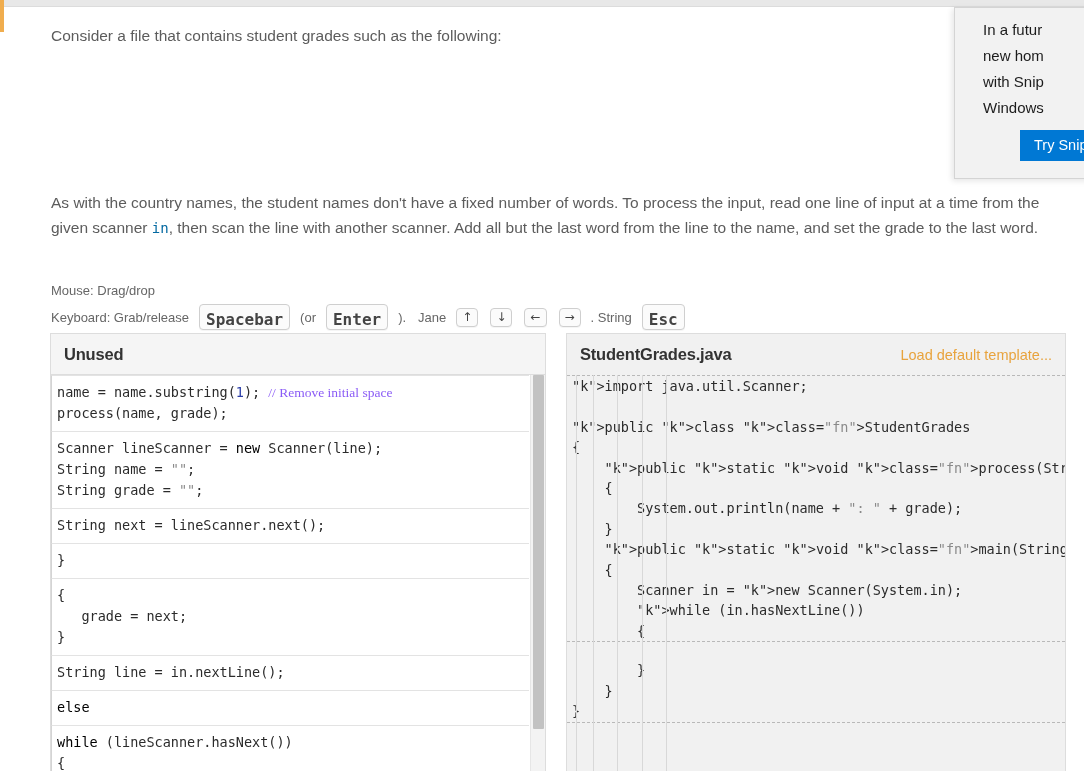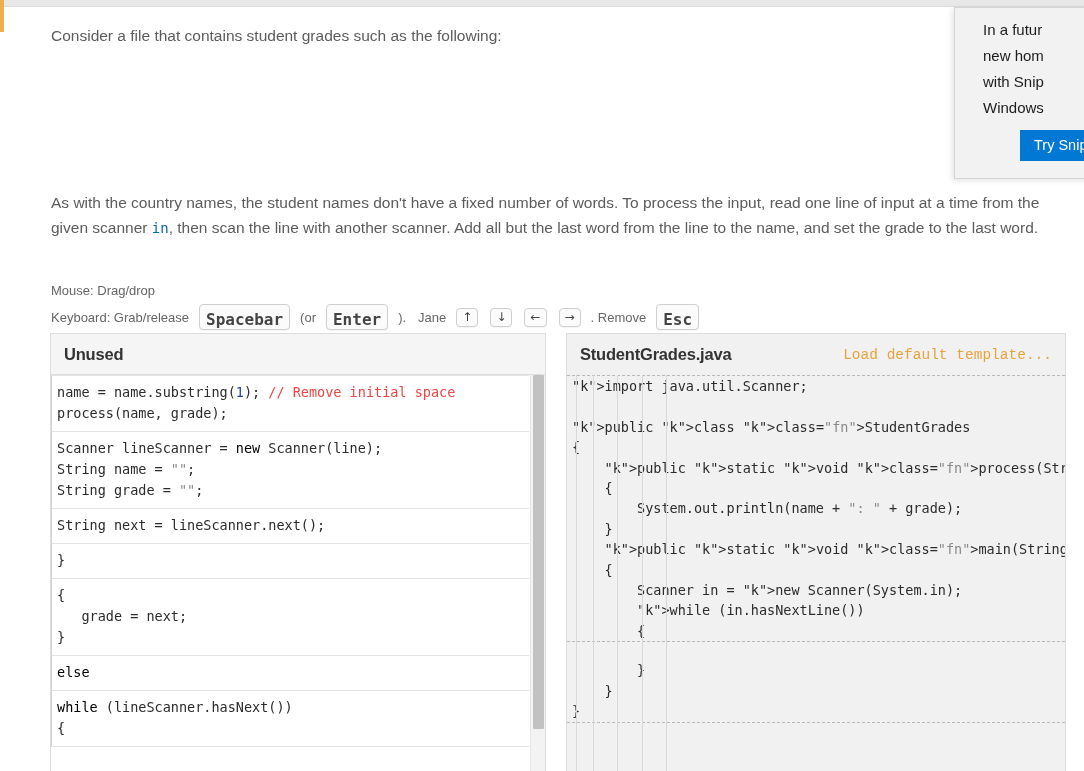--- a/index.html
+++ b/index.html
@@ -85,21 +85,21 @@
     border-bottom: 1px solid #dddddd;
     display: flex; align-items: center; justify-content: space-between;
     padding: 0 13px 0 13px;
   }
   #panel-file .panel-head { background: #f1f1f1; border-bottom: none; }
   .panel-title {
     font-size: 16.5px; font-weight: bold; color: #333;
     letter-spacing: -0.2px;
   }
   .panel-link {
-    font-size: 14.5px; color: #e8a33d; cursor: pointer; font-family: Liberation Mono, monospace;
+    font-size: 14.5px; color: #e8a33d; cursor: pointer;
   }
 
   
   .tiles {
     position: relative;
     height: 403px;
     overflow: hidden;
     background: #fff;
     padding-right: 16px;
   }
@@ -155,21 +155,21 @@
   .drop.gap { height: 19px; border-top: 1px dashed #b9b9b9; }
 
   
   .guide {
     position: absolute; top: 0; bottom: 0; width: 1px;
     background: #d8d8d8;
   }
 
   
   .k  { color: #000000; }
-  .cm { color: #ef4444; }          
+  .cm { color: #8b5cf6; font-family: Liberation Serif, serif; }          
   .nm { color: #2b3ea8; }          
   .st { color: #8a8a8a; }
 
   
   .toast {
     position: absolute; top: 0px; left: 945px;
     width: 170px; height: 172px;
     background: #f2f2f2;
     border: 1px solid #d4d4d4;
     box-shadow: -2px 2px 6px rgba(0,0,0,0.10);
@@ -212,21 +212,21 @@
         <span>Keyboard: Grab/release</span>
         <span class="kbd">Spacebar</span>
         <span>(or</span>
         <span class="kbd">Enter</span>
         <span>).</span>
         <span style="margin-left:4px">Jane</span>
         <span class="kbd arrow">↑</span>
         <span class="kbd arrow">↓</span>
         <span class="kbd arrow">←</span>
         <span class="kbd arrow">→</span>
-        <span>. Remove</span>
+        <span>. String</span>
         <span class="kbd">Esc</span>
       </div>
     </div>
 
     <div class="panel" id="panel-unused">
       <div class="panel-head">
         <span class="panel-title">Unused</span>
       </div>
 
       <div class="tiles" id="unused-tiles">
@@ -242,20 +242,23 @@
           <div class="tile">
             <pre>String next = lineScanner.next();</pre>
           </div>
           <div class="tile">
             <pre>}</pre>
           </div>
           <div class="tile">
             <pre>{
    grade = next;
 }</pre>
+          </div>
+          <div class="tile">
+            <pre>String line = in.nextLine();</pre>
           </div>
           <div class="tile">
             <pre><span class="k">else</span></pre>
           </div>
           <div class="tile">
             <pre><span class="k">while</span> (lineScanner.hasNext())
 {</pre>
           </div>
         </div>
 

